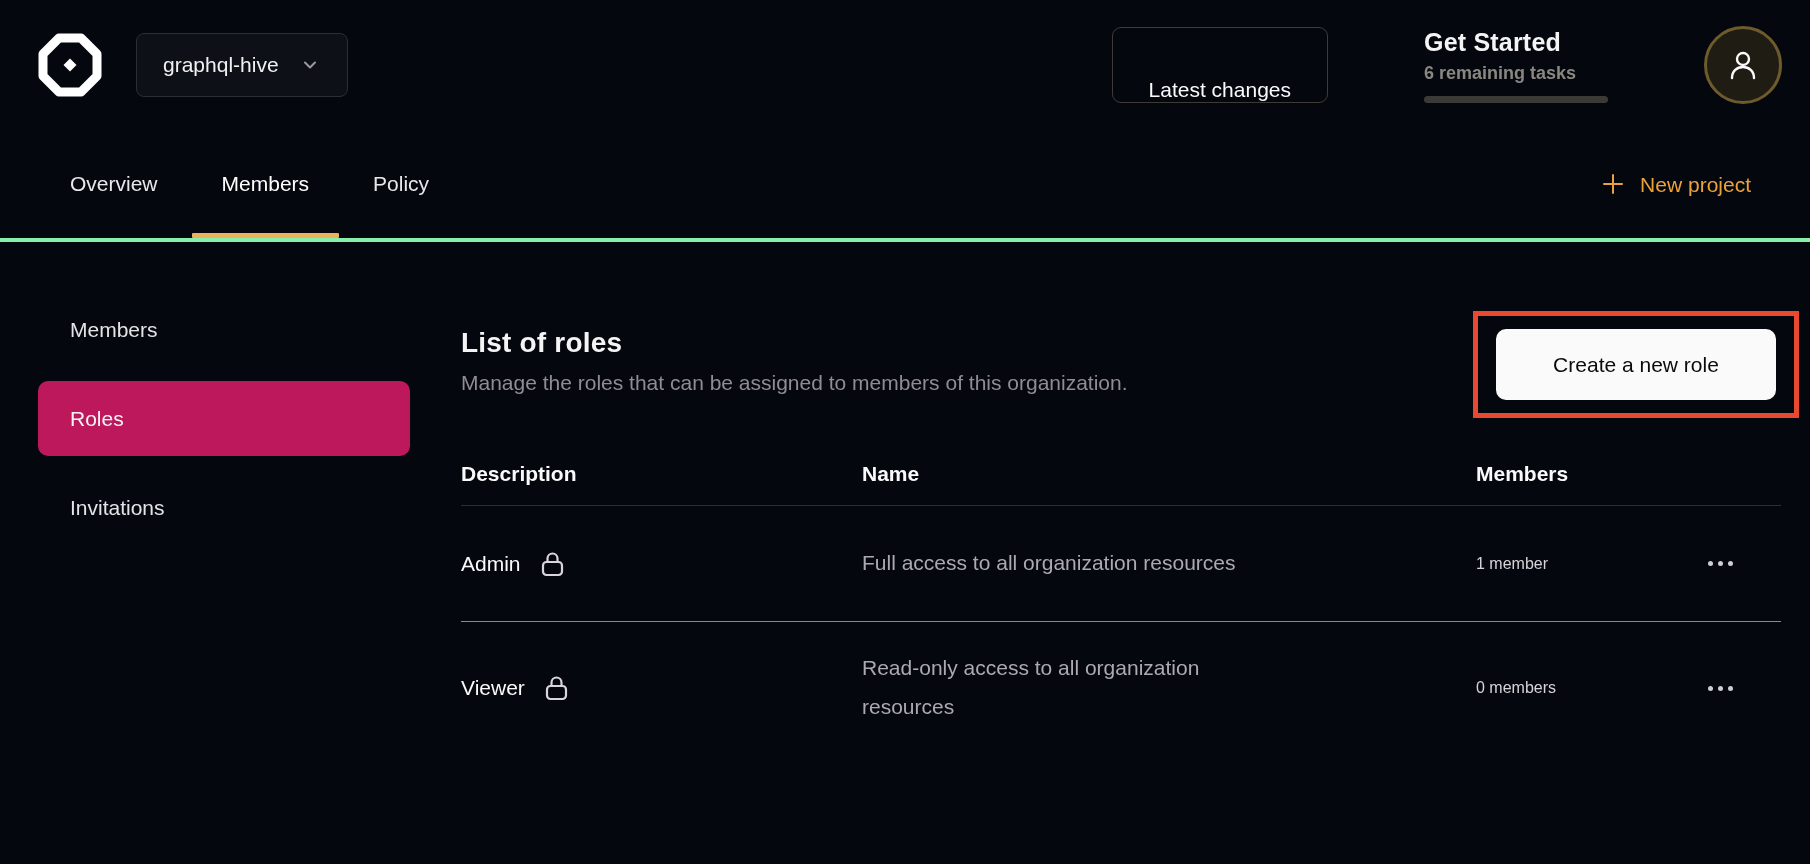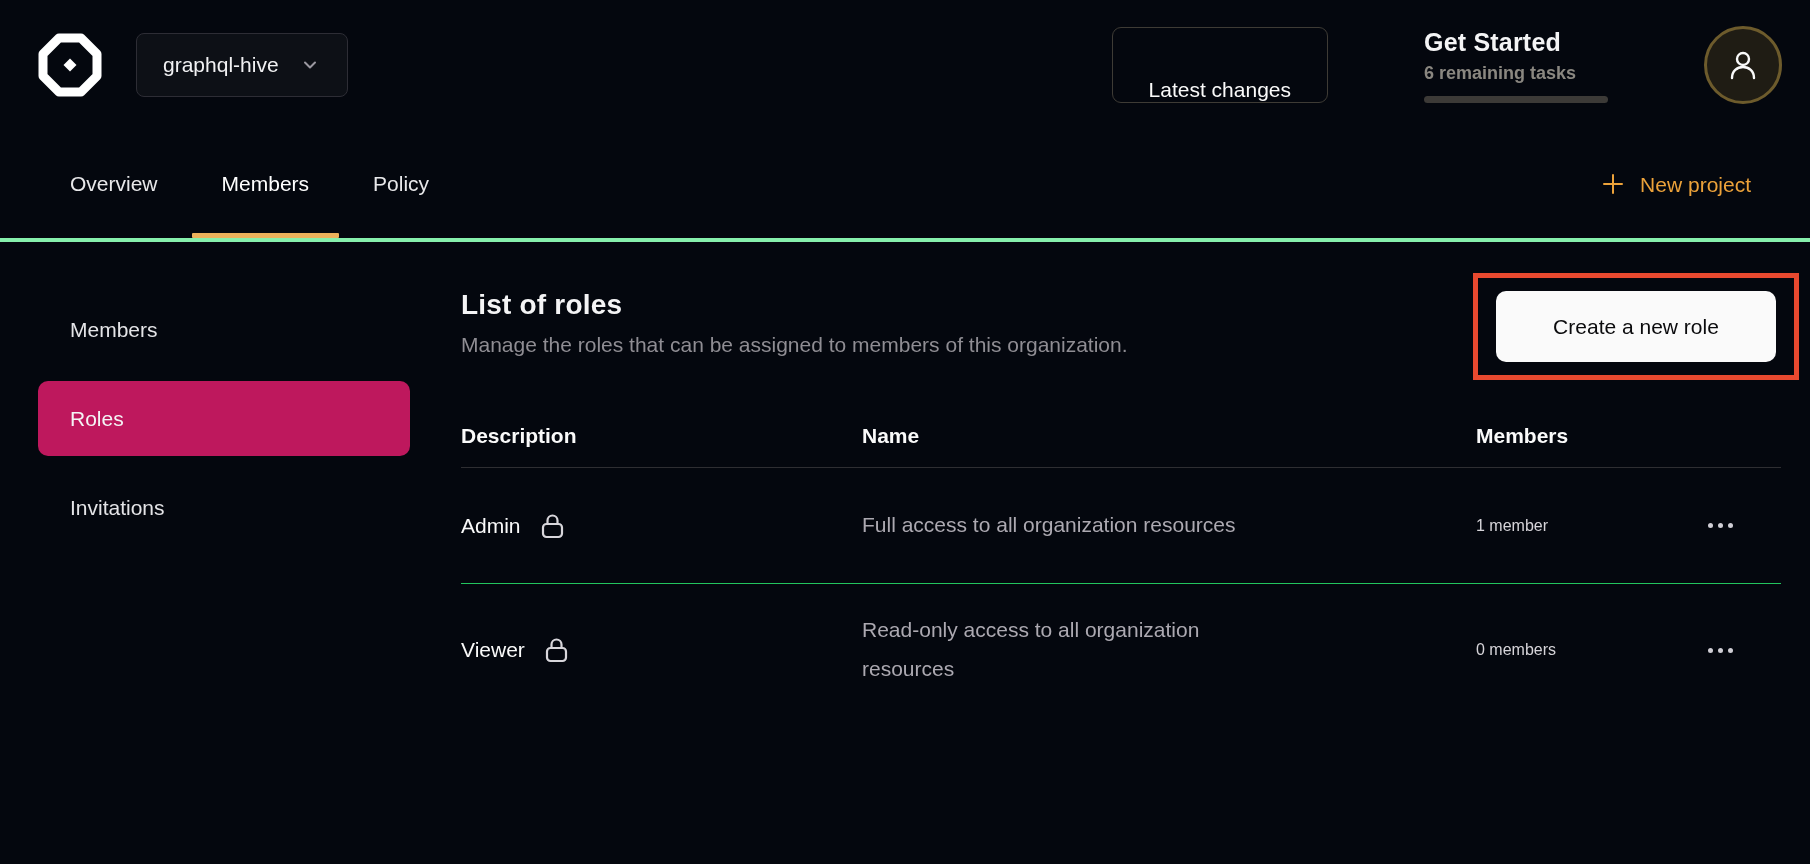--- a/index.html
+++ b/index.html
@@ -125,21 +125,21 @@
     margin-bottom: 14px;
     border-radius: 10px;
     font-size: 21px;
     color: #e4e4e7;
     cursor: pointer;
   }
   .side-item.active { background: #be185d; color: #f4f4f5; }
 
   .main {
     flex: 1;
-    padding: 31px 29px 0 51px;
+    padding: 69px 29px 0 51px;
   }
   .main-head {
     display: flex;
     align-items: flex-start;
     justify-content: space-between;
   }
   .titles { margin-top: 16px; }
   .page-title { font-size: 28px; font-weight: 700; color: #f4f4f5; letter-spacing: .2px; }
   .page-sub { font-size: 21px; color: #8f8d93; margin-top: 12px; }
   .anno-box {

